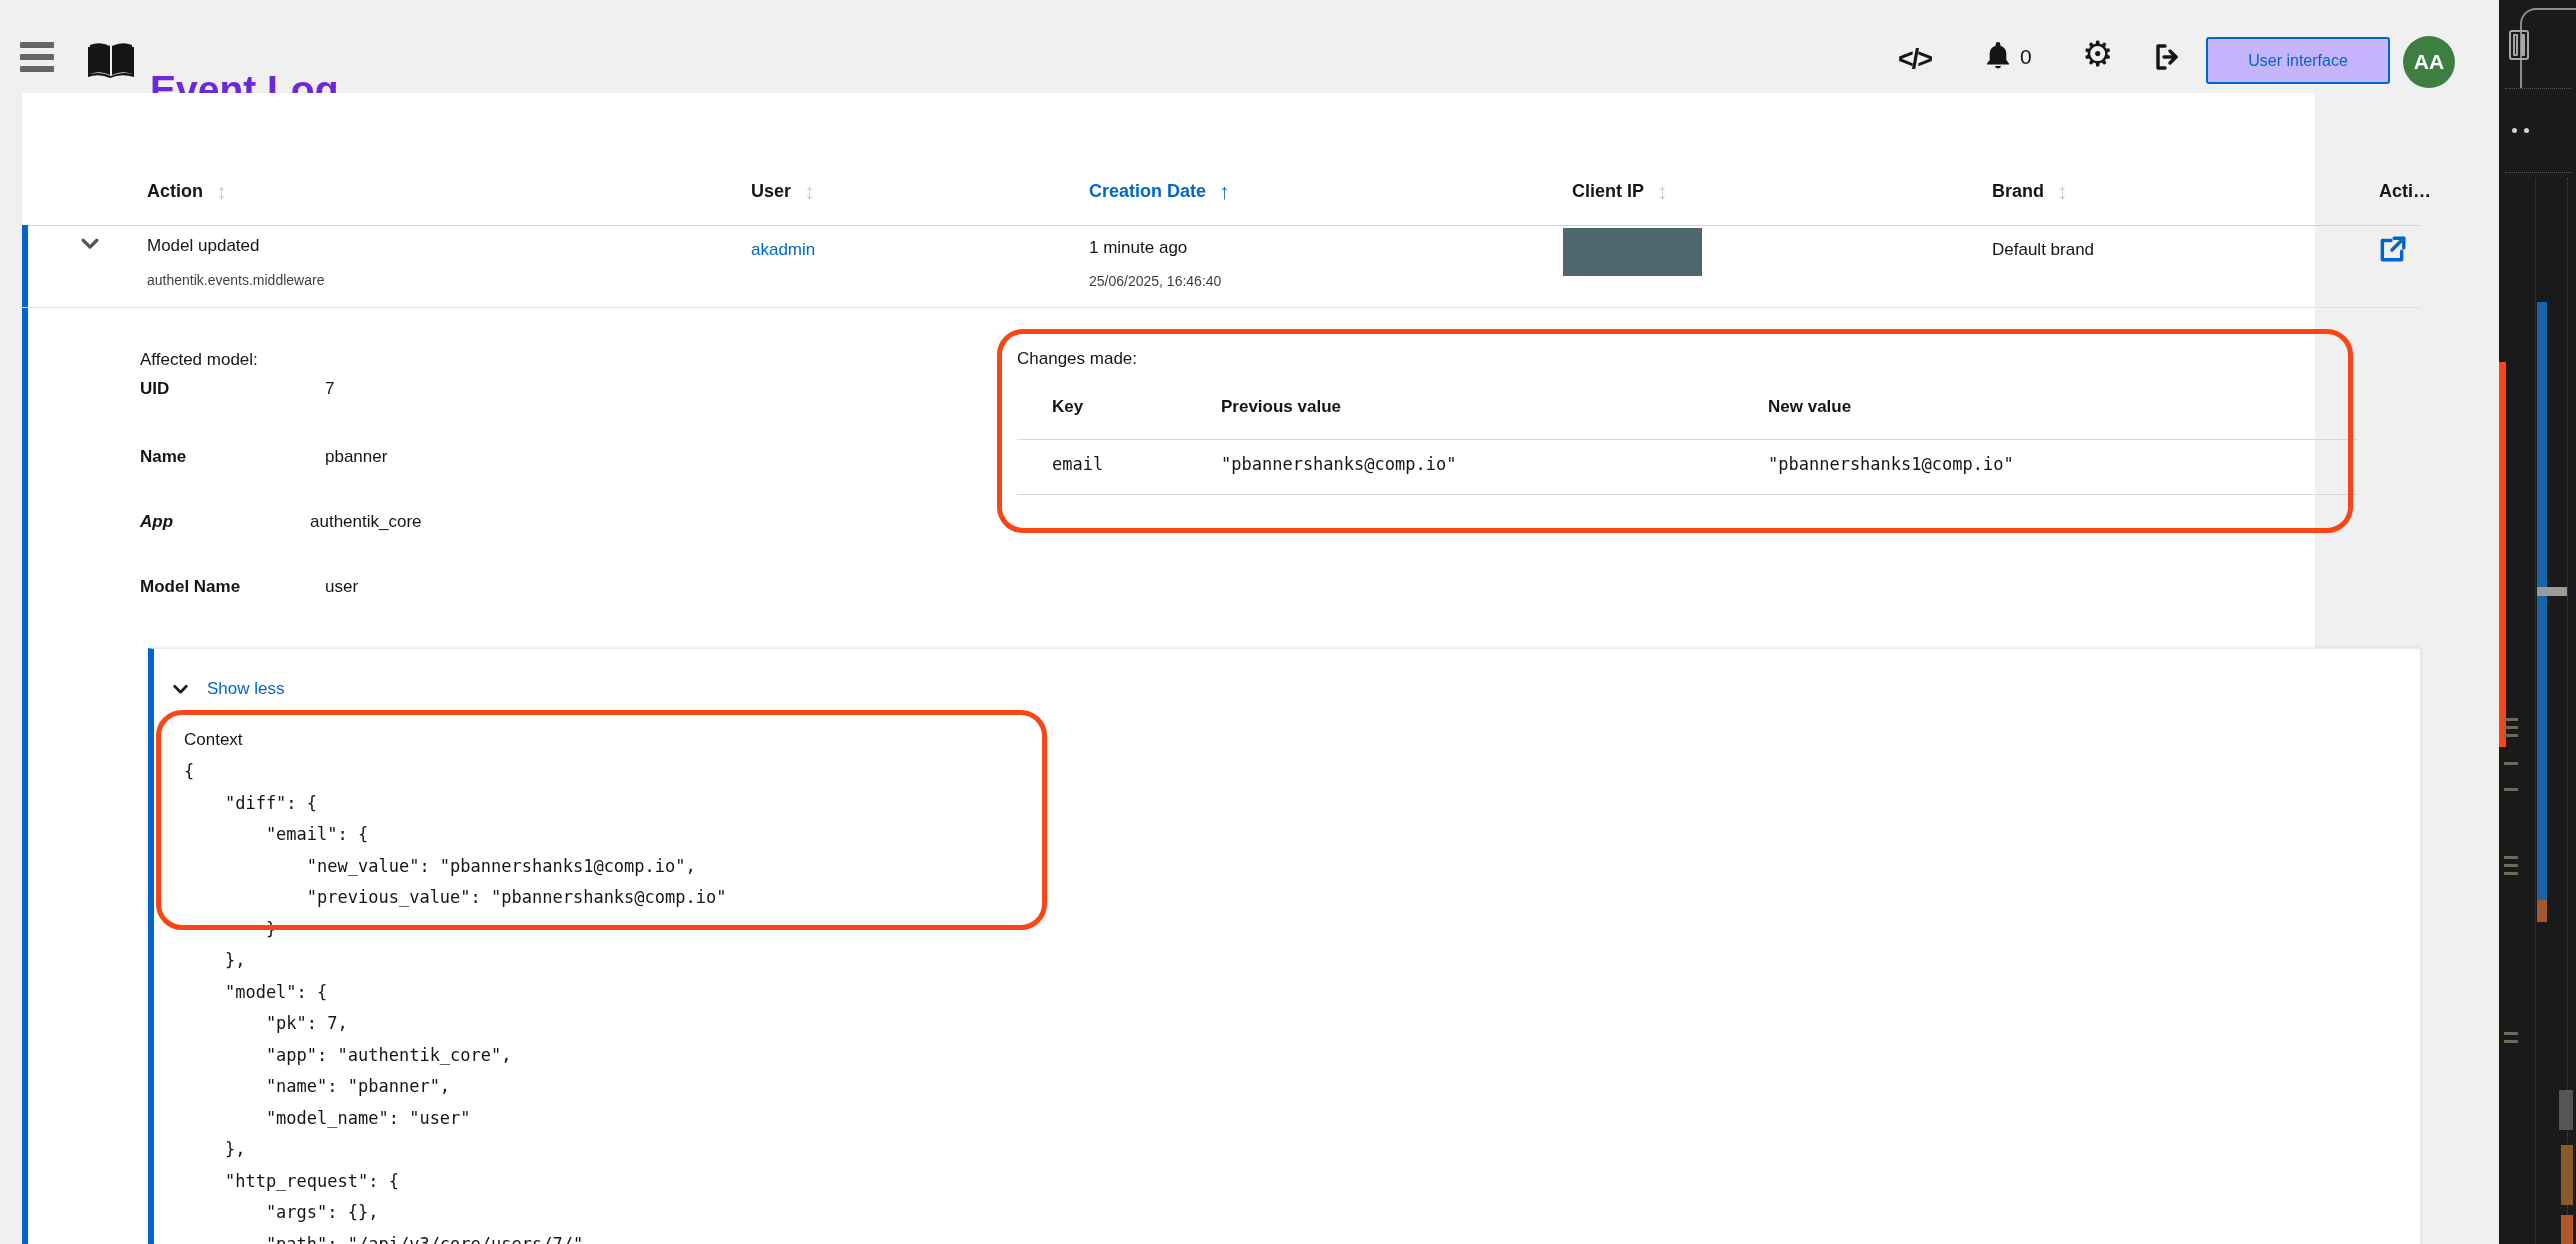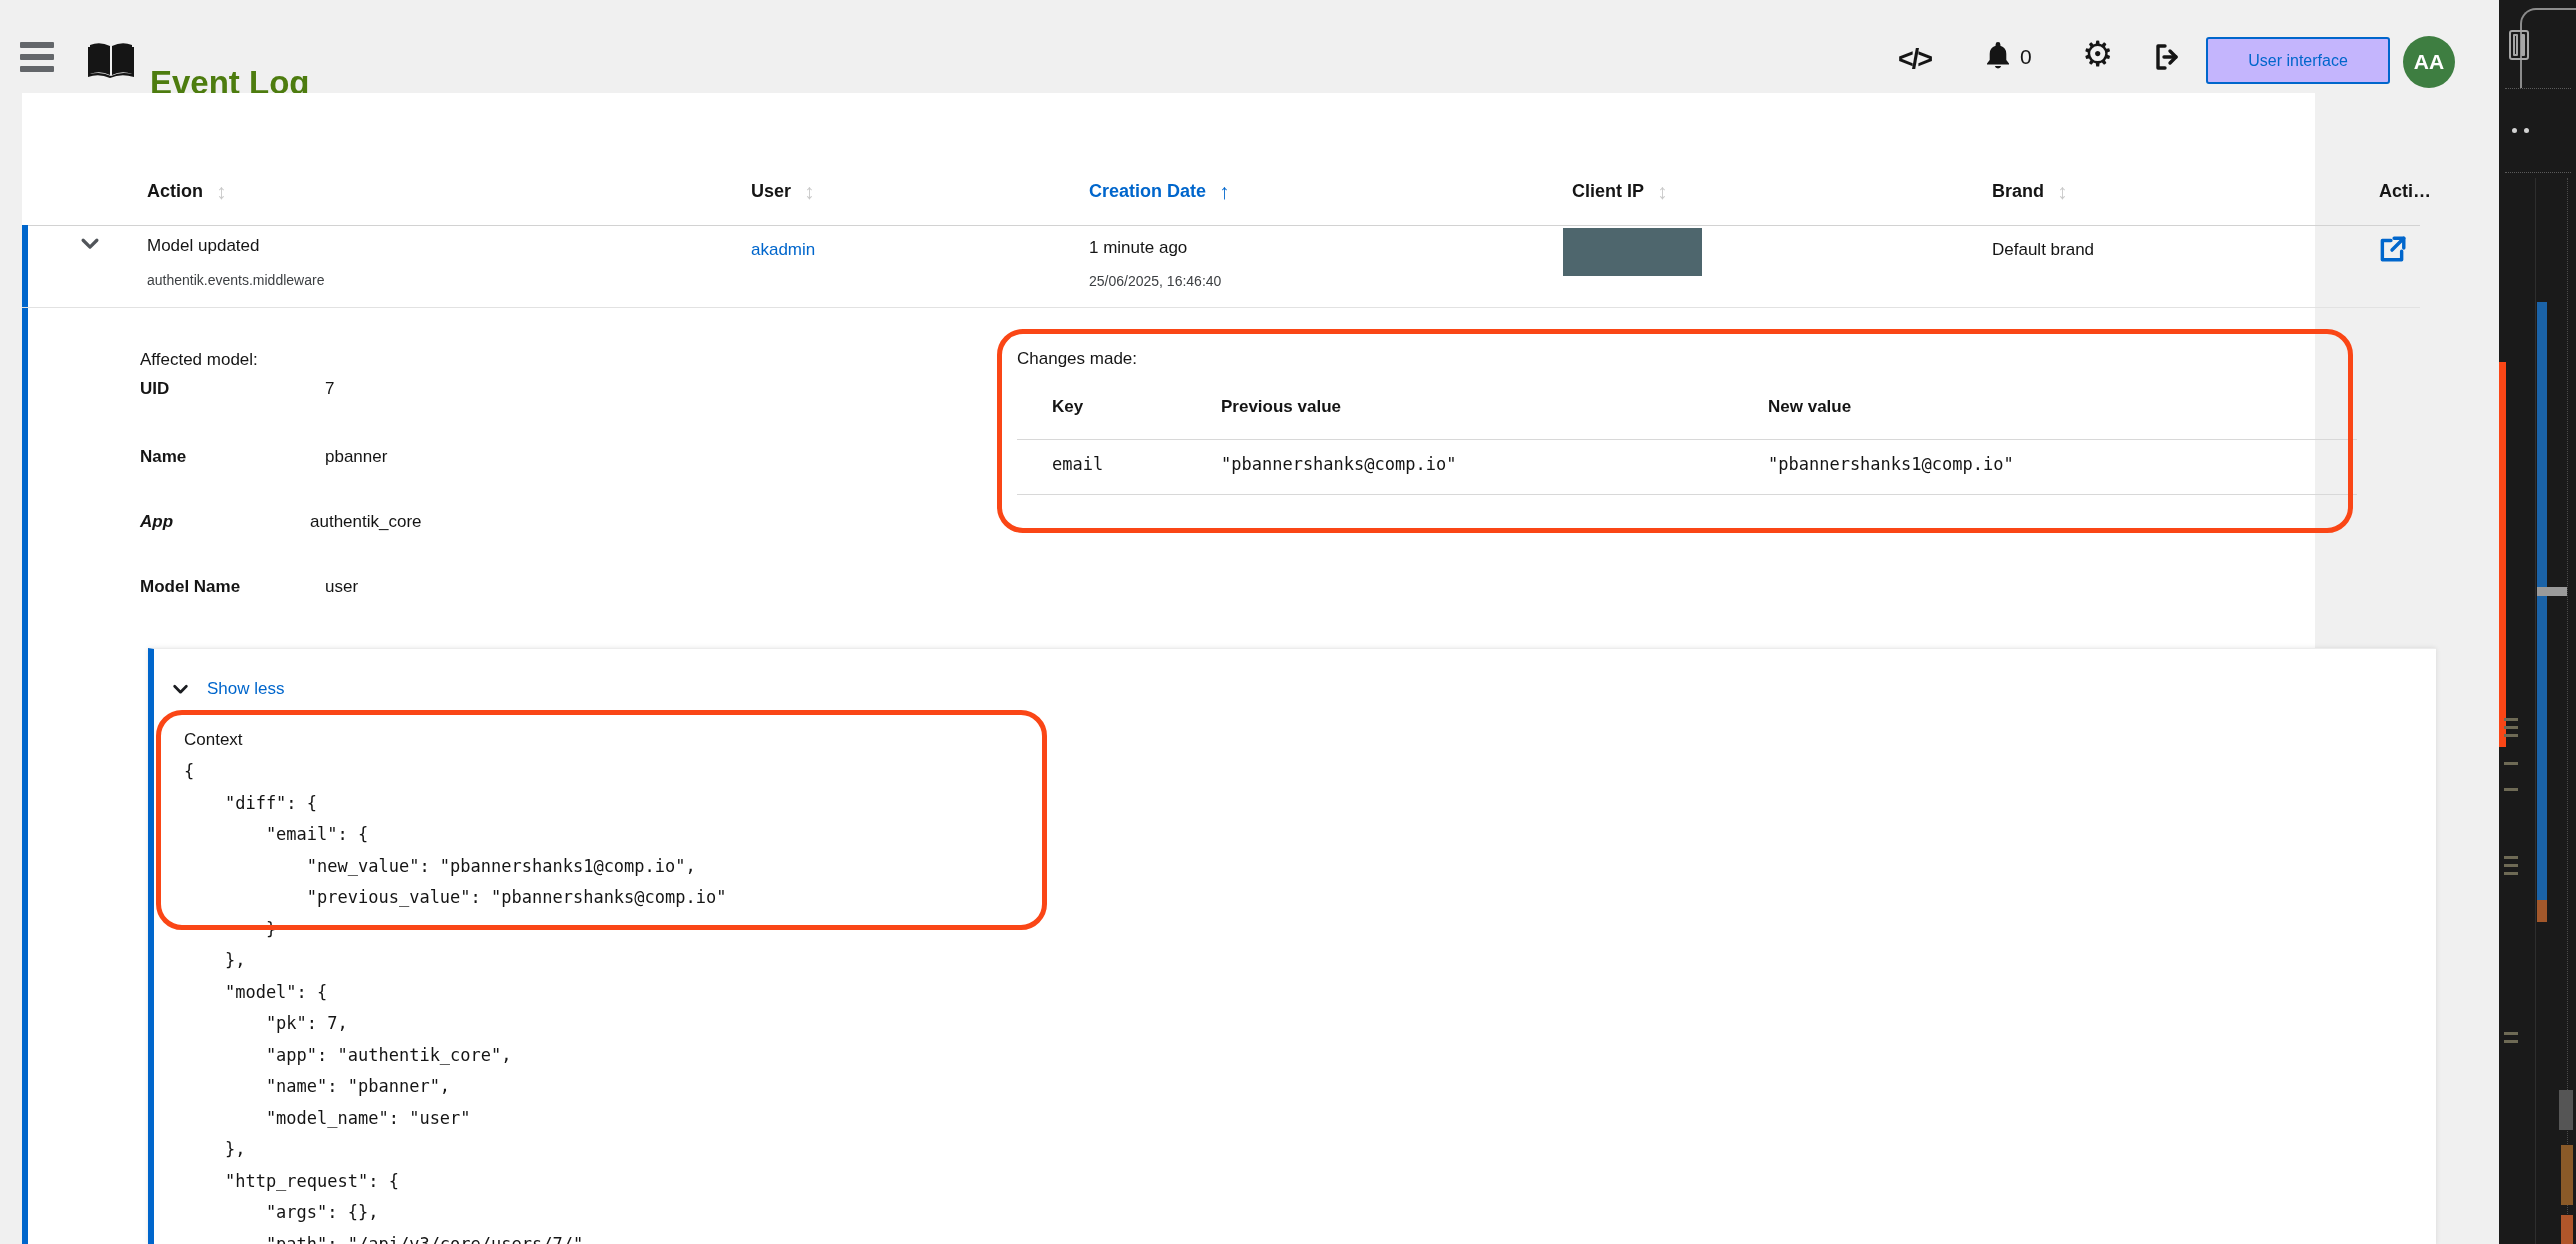--- a/index.html
+++ b/index.html
@@ -5,21 +5,21 @@
   html,body{margin:0;padding:0;}
   body{font-family:"Liberation Sans",sans-serif;background:#f0f0f0;}
   .page{position:relative;width:2576px;height:1244px;background:#f0f0f0;overflow:hidden;}
   .abs{position:absolute;}
 
   
   .masthead{position:absolute;left:0;top:0;width:2576px;height:93px;background:#f0f0f0;}
   .burger{left:20px;top:40px;width:40px;height:40px;cursor:pointer;background:none;border:none;padding:0;}
   .burger div{width:34px;height:6px;background:#63666a;border-radius:1px;margin:0 0 6px 0;}
   .logo{left:88px;top:42px;width:46px;height:38px;color:#151515;}
-  .ak-title{left:150px;top:42px;font-size:33px;font-weight:600;color:#4d7c0f;white-space:nowrap;}
+  .ak-title{left:150px;top:42px;font-size:39px;font-weight:600;color:#6d28d9;white-space:nowrap;}
   .mh-icon{color:#151515;cursor:pointer;}
   .code-glyph{left:1898px;top:44px;font-size:27px;font-weight:700;letter-spacing:-2px;color:#151515;}
   .bell-wrap{left:1985px;top:41px;display:flex;align-items:center;gap:9px;}
   .bell-count{font-size:21px;color:#151515;}
   .gear-glyph{left:2082px;top:36px;font-size:35px;line-height:35px;color:#151515;}
   .signout{left:2152px;top:42px;}
   .ui-btn{left:2206px;top:37px;width:184px;height:47px;background:#c4b5fd;border:2px solid var(--accent);
           border-radius:3px;color:var(--accent);font-size:16px;font-family:"Liberation Sans",sans-serif;cursor:pointer;}
   .avatar{left:2403px;top:36px;width:52px;height:52px;border-radius:50%;background:var(--avatar);
           color:#fff;font-size:21px;font-weight:600;display:flex;align-items:center;justify-content:center;cursor:pointer;}
@@ -42,21 +42,21 @@
 
   
   .dl-label{font-weight:700;}
   .dtext{font-size:17px;color:#151515;white-space:nowrap;}
   .mono{font-family:"DejaVu Sans Mono",monospace;}
   .hairline{height:1px;background:#d8d8d8;}
   .annotation{border:5px solid var(--annotation);border-radius:26px;pointer-events:none;background:transparent;}
 
   
   .expander{left:126px;top:555px;width:2266px;height:596px;background:#fff;border-top:1px solid #ececec;
-            border-left:6px solid var(--accent);box-shadow:0 0 5px rgba(0,0,0,0.10);padding-left:16px;}
+            border-left:6px solid var(--accent);box-shadow:0 0 5px rgba(0,0,0,0.10);}
   .toggle{left:18px;top:30px;display:flex;align-items:center;gap:18px;background:none;border:none;padding:0;cursor:pointer;}
   .toggle-label{color:var(--accent);font-size:17px;}
   .code-title{left:30px;top:81px;font-size:17px;color:#151515;}
   .codeblock{left:30px;top:107px;margin:0;font-family:"DejaVu Sans Mono",monospace;font-size:17px;
              line-height:31.5px;color:#151515;white-space:pre;}
 
   
   .dark-strip{position:absolute;left:2499px;top:0;width:77px;height:1244px;background:#1a1a1a;overflow:hidden;}
   .ds{position:absolute;}
   .win-outline{left:21px;top:8px;width:70px;height:78px;border-top:2px solid #8c8c8c;border-left:2px solid #8c8c8c;border-top-left-radius:16px;}

